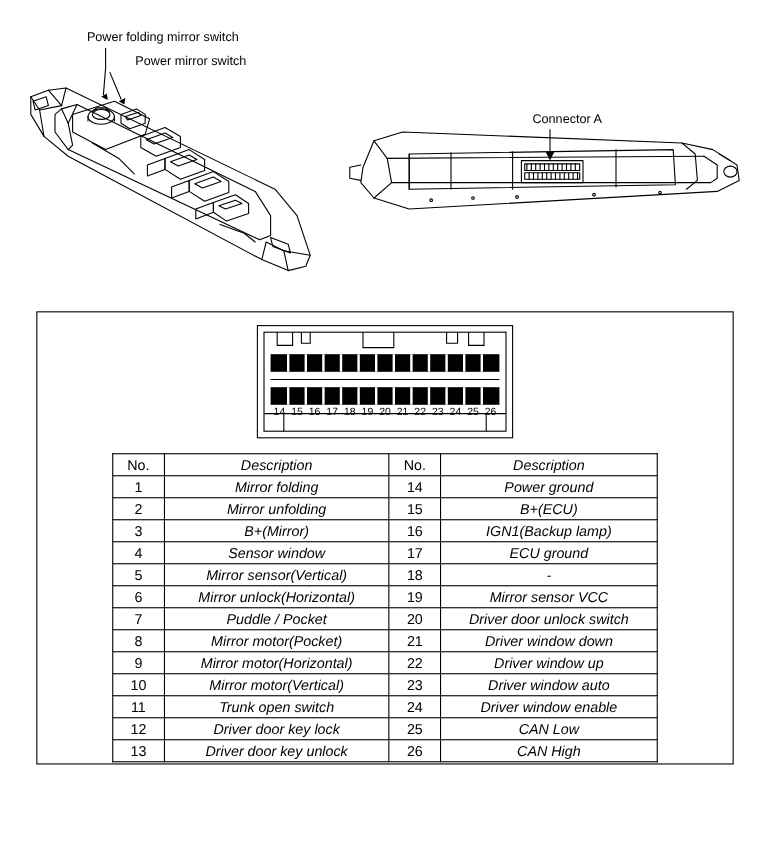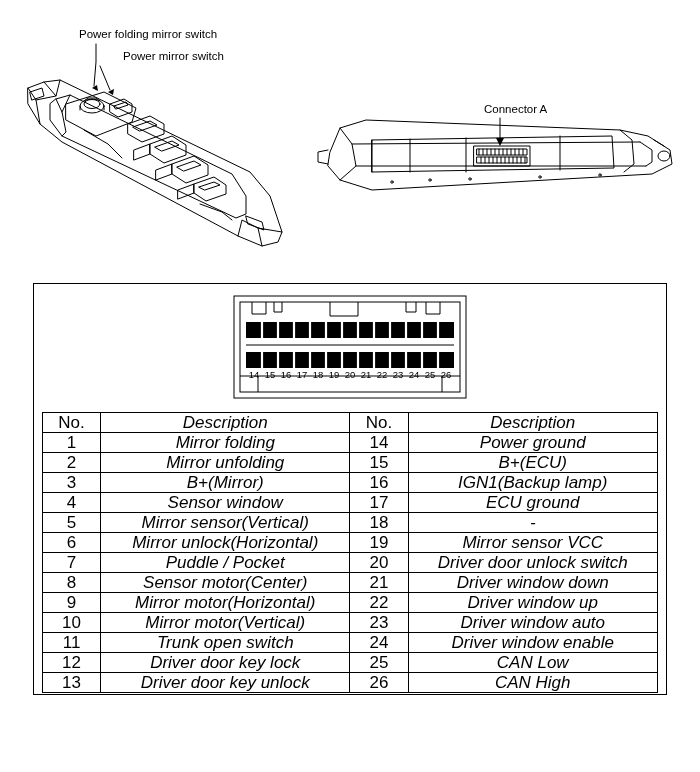--- a/index.html
+++ b/index.html
@@ -58,23 +58,23 @@
 
   svg.connector {
     position: absolute;
     left: 50%;
     transform: translateX(-50%);
     top: 8px;
   }
 
   table.pinout {
     border-collapse: collapse;
-    width: 616px;
+    width: 496px;
     margin: 0 auto;
-    font-size: 17px;
+    font-size: 13px;
   }
   table.pinout th,
   table.pinout td {
     border: 1px solid #000;
     text-align: center;
     height: 19px;
     line-height: 19px;
     padding: 0;
     font-weight: normal;
   }
@@ -273,21 +273,21 @@
           <td class="col-desc">Mirror sensor VCC</td>
         </tr>
         <tr>
           <td class="col-no">7</td>
           <td class="col-desc">Puddle / Pocket</td>
           <td class="col-no">20</td>
           <td class="col-desc">Driver door unlock switch</td>
         </tr>
         <tr>
           <td class="col-no">8</td>
-          <td class="col-desc">Sensor motor(Center)</td>
+          <td class="col-desc">Mirror motor(Pocket)</td>
           <td class="col-no">21</td>
           <td class="col-desc">Driver window down</td>
         </tr>
         <tr>
           <td class="col-no">9</td>
           <td class="col-desc">Mirror motor(Horizontal)</td>
           <td class="col-no">22</td>
           <td class="col-desc">Driver window up</td>
         </tr>
         <tr>

